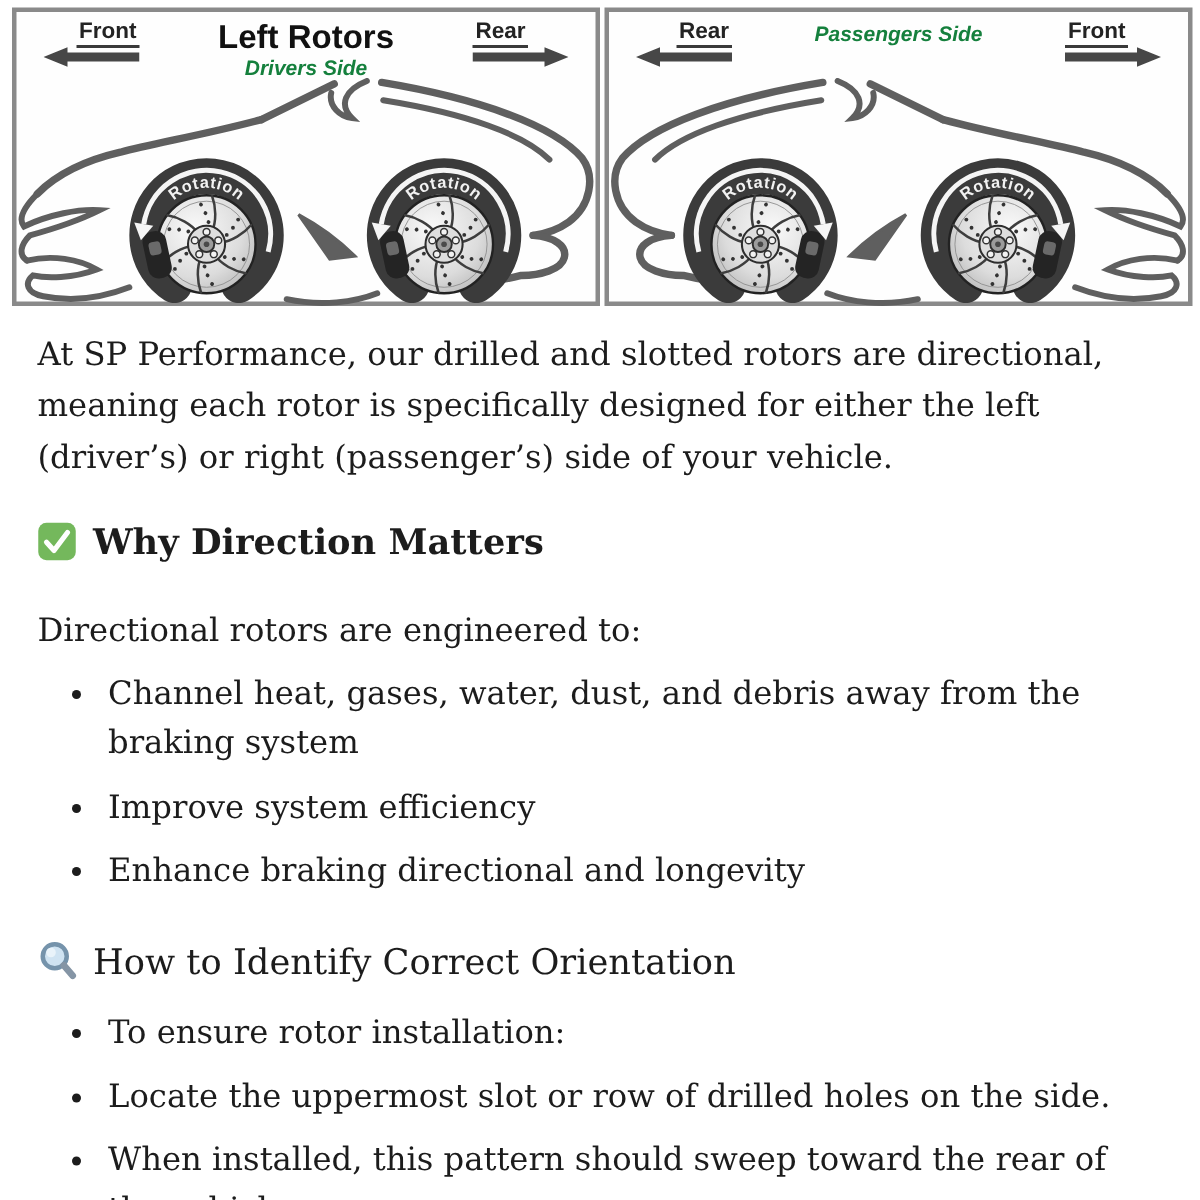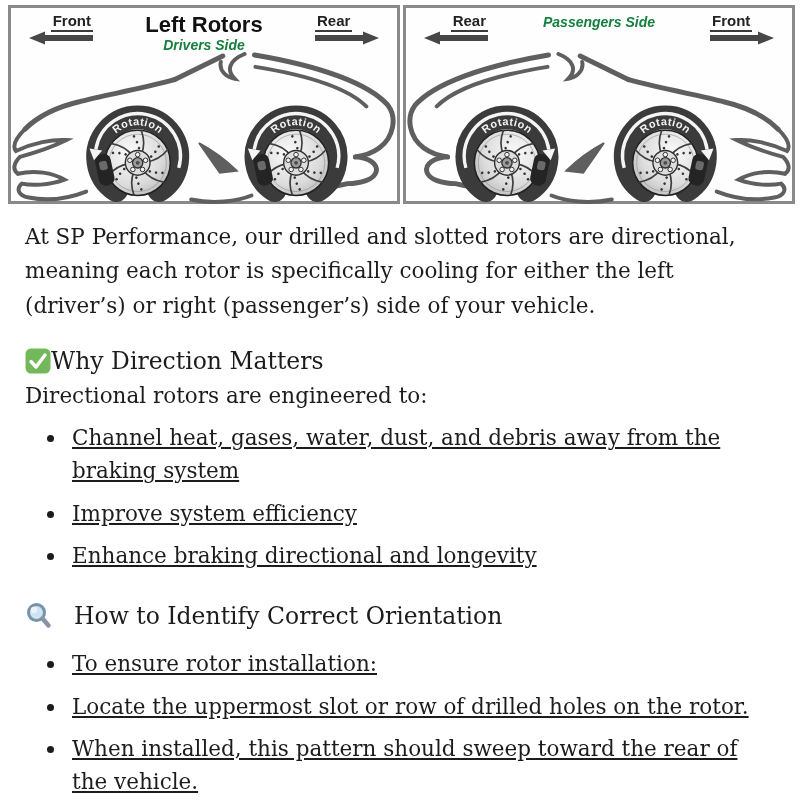--- a/index.html
+++ b/index.html
@@ -19,24 +19,24 @@
              border-bottom:2.5px solid #3a3a3a;padding:0 2px 1px 2px;line-height:1.05;}
   .dir-arrow{display:block;margin-top:-1px;}
   .panel-titles{flex:1;text-align:center;}
   .panel-title{font-weight:bold;font-size:22px;line-height:1.05;color:#111;}
   .panel-subtitle{font-weight:bold;font-style:italic;font-size:14px;color:#15803d;margin-top:1px;}
   .car-svg{display:block;width:100%;height:auto;}
 
   
   .article{padding:0 30px 0 25px;}
   .intro{font-size:21.5px;line-height:1.6;margin:16px 0 0 0;max-width:725px;}
-  h2{font-size:23.5px;margin:24px 0 0 0;display:flex;align-items:center;font-weight:normal;}
-  h2.regular{font-weight:normal;margin-top:30px;gap:21px;}
-  .lead{font-size:21.5px;margin:8px 0 0 0;}
-  ul{margin:13px 0 0 0;padding-left:42px;max-width:690px;text-decoration:underline;}
+  h2{font-size:23.5px;margin:24px 0 0 0;display:flex;align-items:center;gap:11px;font-weight:bold;}
+  h2.regular{font-weight:normal;margin-top:30px;gap:9px;}
+  .lead{font-size:21.5px;margin:33px 0 0 0;}
+  ul{margin:13px 0 0 0;padding-left:42px;max-width:690px;}
   ul.second{margin-top:17px;}
   li{font-size:21.5px;line-height:1.55;padding-left:5px;margin-bottom:9px;}
   .icon-box{flex:0 0 auto;display:inline-flex;}
 </style>
 </head>
 <body>
 
 <svg width="0" height="0" style="position:absolute" aria-hidden="true">
   <defs>
     <radialGradient id="rg" cx="38%" cy="35%" r="75%">
@@ -207,21 +207,21 @@
           <textPath href="#tp-r1" startOffset="50%" text-anchor="middle">Rotation</textPath>
         </text>
         <text font-family="Liberation Sans, DejaVu Sans, sans-serif" font-size="11" font-weight="bold" fill="#f2f2f2" letter-spacing="0.5">
           <textPath href="#tp-r2" startOffset="50%" text-anchor="middle">Rotation</textPath>
         </text>
       </svg>
     </div>
   </div>
 
   <div class="article">
-    <p class="intro">At SP Performance, our drilled and slotted rotors are directional, meaning each rotor is specifically cooling for either the left (driver’s) or right (passenger’s) side of your vehicle.</p>
+    <p class="intro">At SP Performance, our drilled and slotted rotors are directional, meaning each rotor is specifically designed for either the left (driver’s) or right (passenger’s) side of your vehicle.</p>
 
     <h2>
       <span class="icon-box">
         <svg width="26" height="26" viewBox="0 0 26 26">
           <rect x="0.5" y="0.5" width="25" height="25" rx="5.5" fill="#74b85c"></rect>
           <path d="M6 13.5 L11 19 L20 7" fill="none" stroke="#ffffff" stroke-width="3.4" stroke-linecap="round" stroke-linejoin="round"></path>
         </svg>
       </span>
       <span>Why Direction Matters</span>
     </h2>
@@ -240,17 +240,17 @@
           <circle cx="11.5" cy="10.5" r="8" fill="#cfe3f2" stroke="#7593ab" stroke-width="3"></circle>
           <circle cx="9" cy="8" r="3.2" fill="#e9f3fa" stroke="none"></circle>
           <line x1="17.5" y1="16.5" x2="23.5" y2="23.5" stroke="#8595a5" stroke-width="4.4" stroke-linecap="round"></line>
         </svg>
       </span>
       <span>How to Identify Correct Orientation</span>
     </h2>
 
     <ul class="second">
       <li>To ensure rotor installation:</li>
-      <li>Locate the uppermost slot or row of drilled holes on the rotor.</li>
+      <li>Locate the uppermost slot or row of drilled holes on the side.</li>
       <li>When installed, this pattern should sweep toward the rear of the vehicle.</li>
     </ul>
   </div>
 </div>
 
 </body></html>

